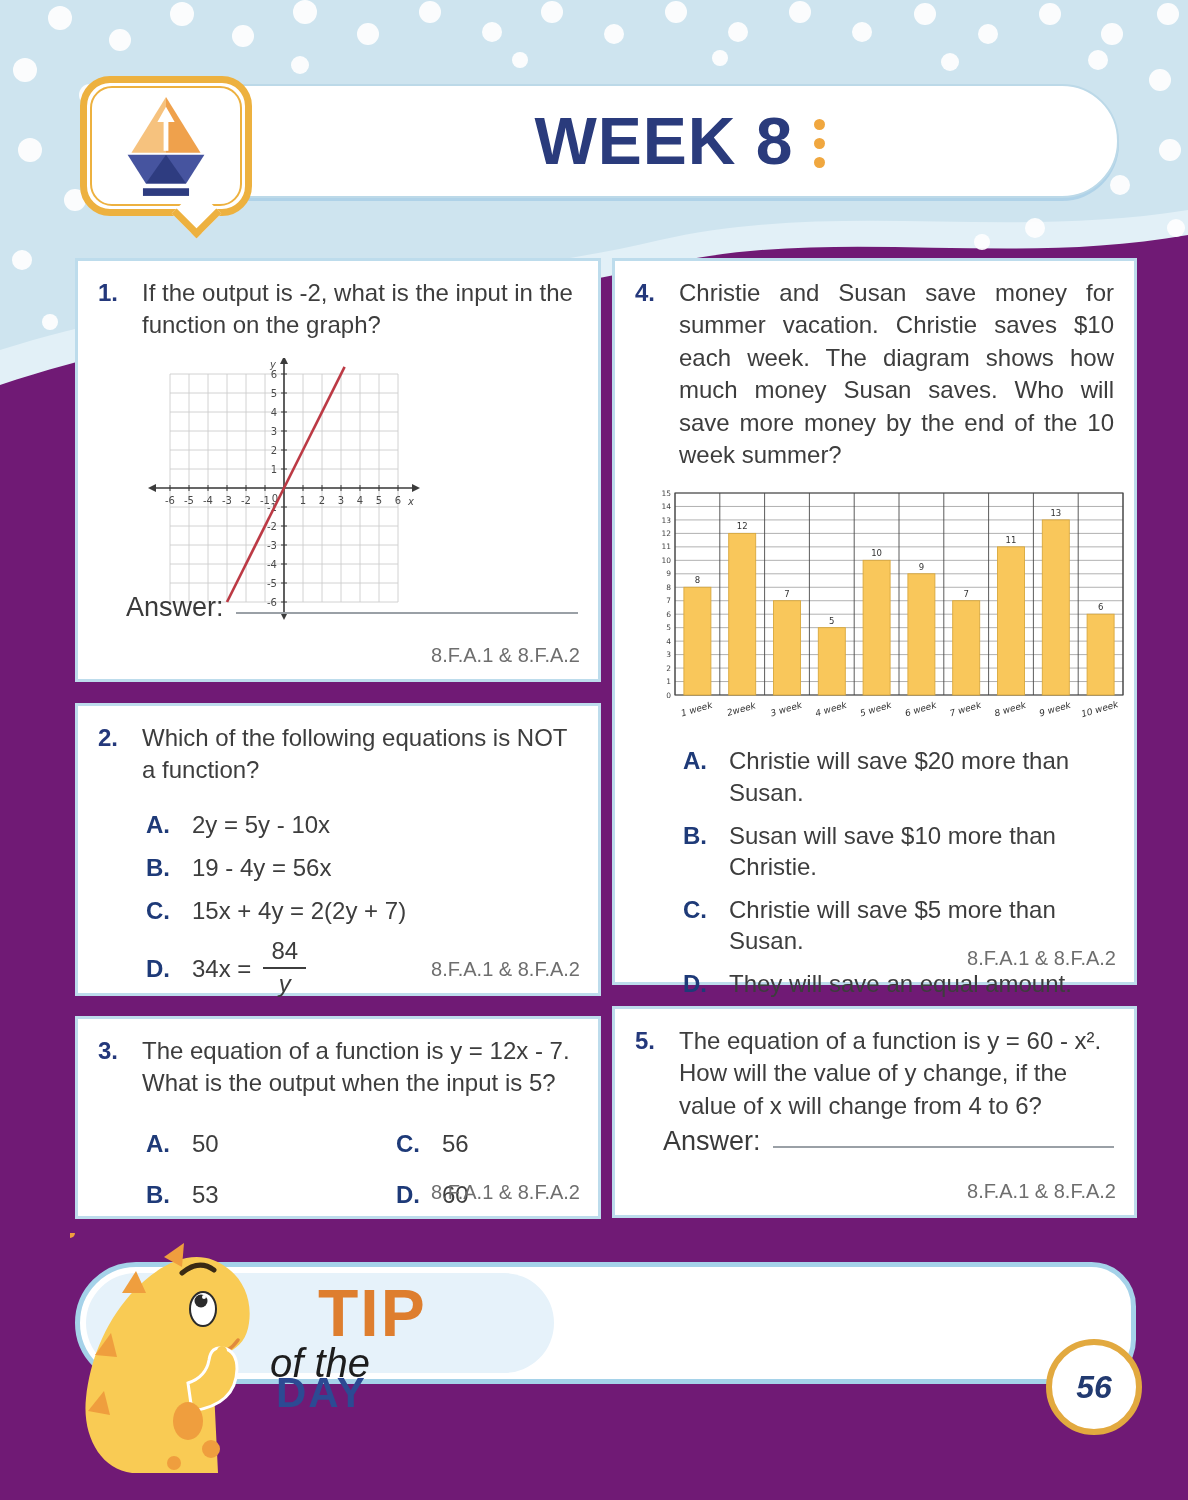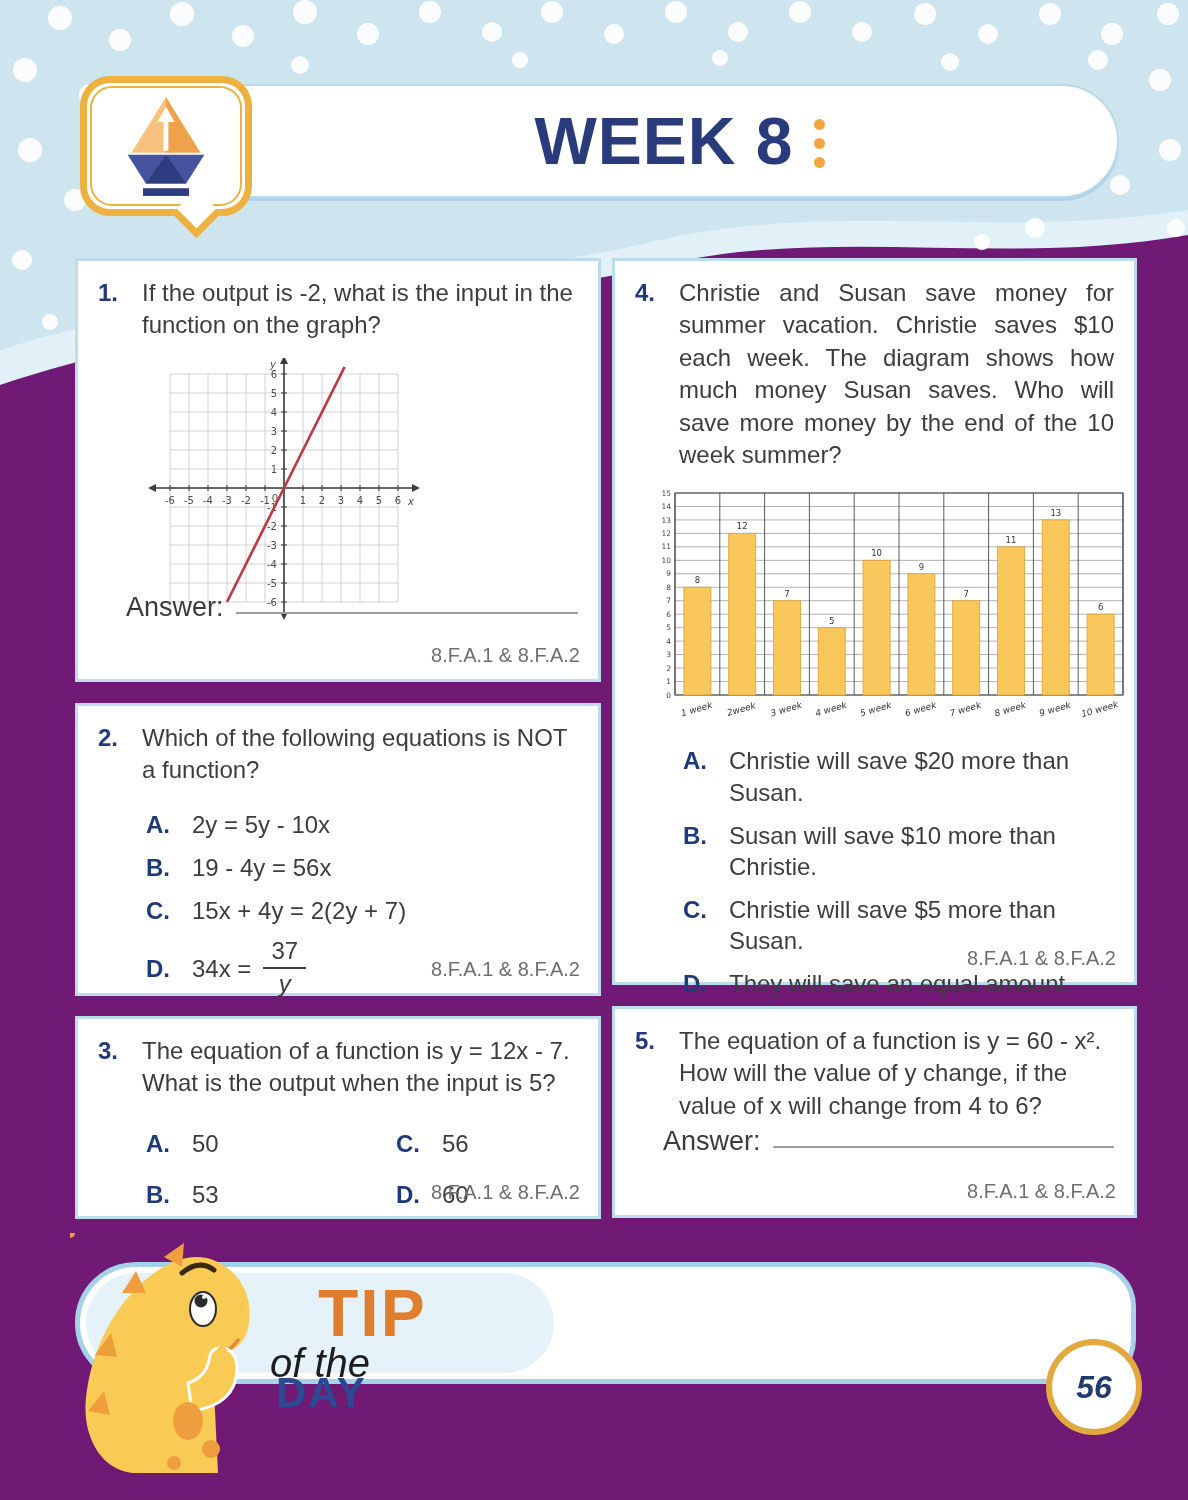--- a/index.html
+++ b/index.html
@@ -258,21 +258,21 @@
           <span class="opt-text">19 - 4y = 56x</span>
         </div>
         <div class="option">
           <span class="opt-letter">C.</span>
           <span class="opt-text">15x + 4y = 2(2y + 7)</span>
         </div>
         <div class="option opt-d-row">
           <span class="opt-letter">D.</span>
           <span class="opt-text">34x =</span>
           <span class="frac">
-            <span class="num">37</span>
+            <span class="num">84</span>
             <span class="den">y</span>
           </span>
         </div>
       </div>
     <div class="standard">8.F.A.1 &amp; 8.F.A.2</div>
   </div>
 
   <div class="qbox qbox-3">
     <div class="qrow">
       <span class="qnum">3.</span>

